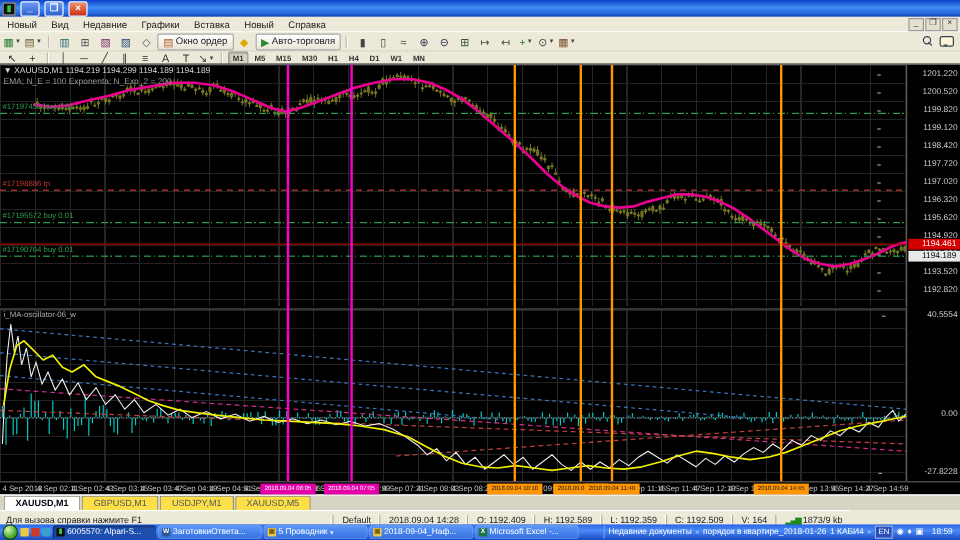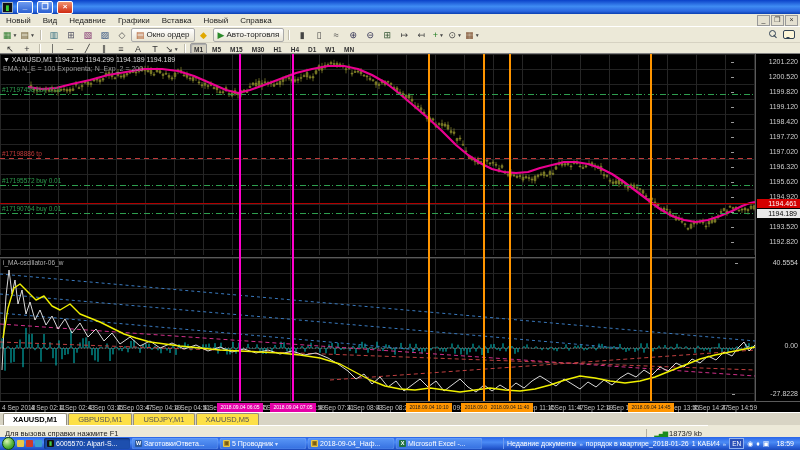--- a/index.html
+++ b/index.html
@@ -367,20 +367,29 @@
 
   <div class="tabsbar" id="tabsbar">
       <div class="tab active">XAUUSD,M1</div>
       <div class="tab">GBPUSD,M1</div>
       <div class="tab">USDJPY,M1</div>
       <div class="tab">XAUUSD,M5</div>
     </div>
 
   <div class="statusbar">
     <span class="status-help">Для вызова справки нажмите F1</span>
+    <span id="status-cells" style="display:flex">
+        <span class="scell">Default</span>
+        <span class="scell">2018.09.04 14:28</span>
+        <span class="scell">O: 1192.409</span>
+        <span class="scell">H: 1192.589</span>
+        <span class="scell">L: 1192.359</span>
+        <span class="scell">C: 1192.509</span>
+        <span class="scell">V: 164</span>
+      </span>
     <span class="traffic">
       <span class="bars">▂▄▆</span>
       <span>1873/9 kb</span>
     </span>
   </div>
 
   <div class="taskbar">
     <span class="orb"></span>
     <span id="quick-launch" style="display:flex;gap:2px">
         <span class="ql" style="background: rgb(232, 200, 74);"></span>

